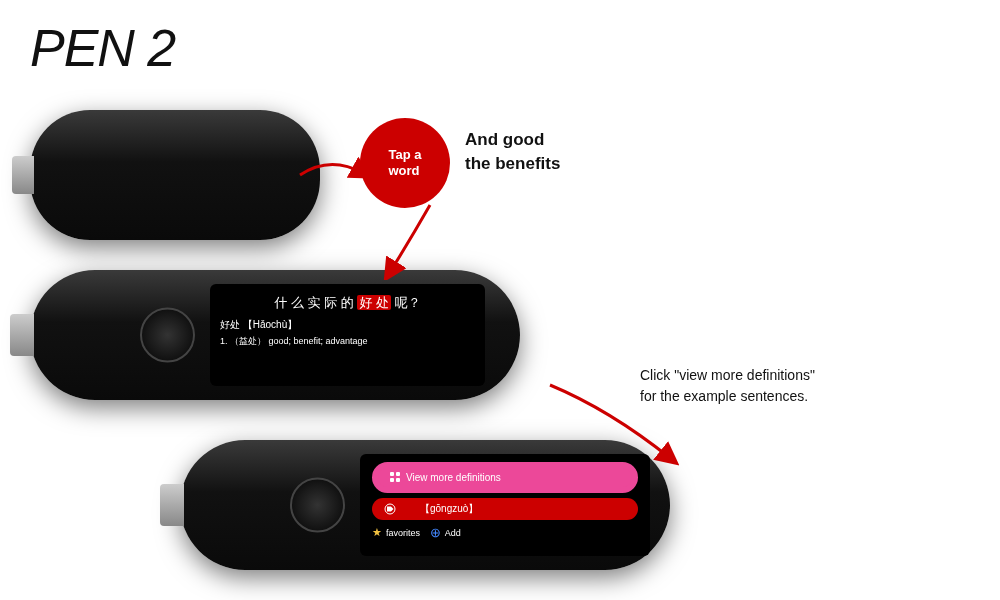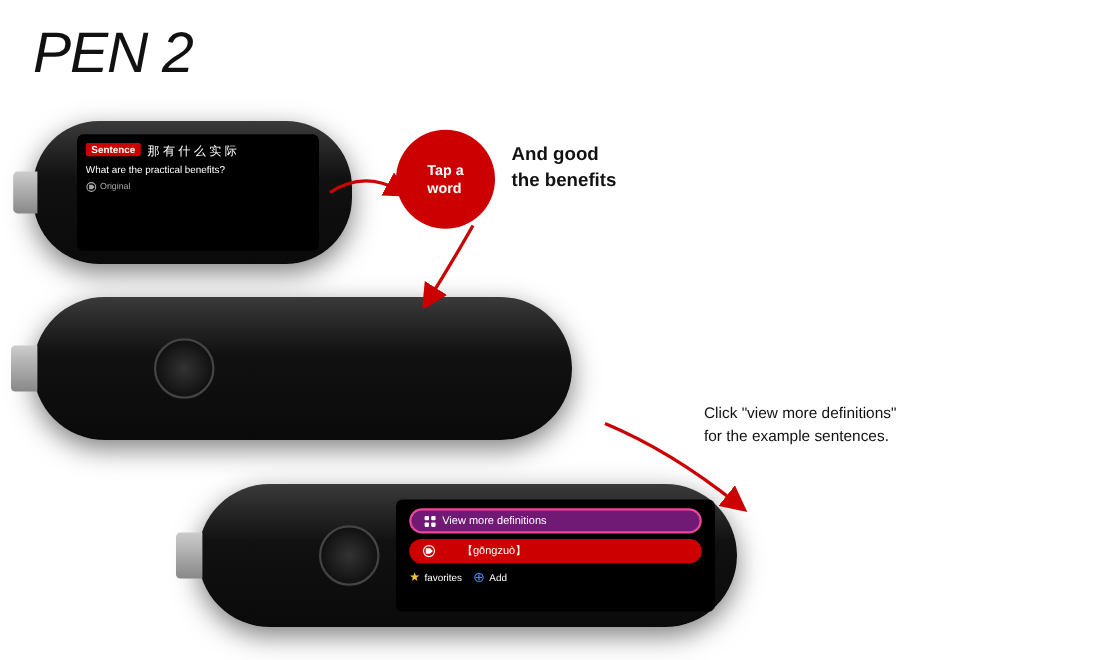--- a/index.html
+++ b/index.html
@@ -227,24 +227,24 @@
       right: 20px;
       bottom: 14px;
       background: #000;
       border-radius: 6px;
       padding: 8px 12px;
       overflow: hidden;
     }
 
     .view-more-btn {
       display: flex;
-      align-items: flex-end;
+      align-items: flex-start;
       gap: 6px;
-      background: #701a75;
-      border: 2px solid #ec4899;
+      background: #ec4899;
+      border: 6px solid #ec4899;
       border-radius: 20px;
       padding: 4px 12px;
       margin-bottom: 5px;
       color: white;
       font-size: 10px;
     }
 
     .grid-icon {
       display: grid;
       grid-template-columns: 1fr 1fr;
@@ -339,41 +339,36 @@
     }
   </style>
 </head>
 <body>
 
 <div class="page-title">PEN 2</div>
 
 <div class="pen-top">
   <div class="pen-body">
     <div class="pen-tip-left"></div>
-    <div class="pen-screen-top">
-      <div style="display:flex; align-items:center; margin-bottom:4px;">
-        <span class="sentence-tag">Sentence</span>
-        <span class="chinese-text-top">那 有 什 么 实 际</span>
-      </div>
-      <div class="english-text-top">What are the practical benefits?</div>
-      <div class="audio-line">
-        <svg width="10" height="10" viewBox="0 0 10 10">
-          <circle cx="5" cy="5" r="4" fill="none" stroke="#aaa" stroke-width="1"></circle>
-          <polygon points="3,3 3,7 6,7 8,5 6,3" fill="#aaa"></polygon>
-        </svg>
-        <span>Original</span>
-      </div>
-    </div>
   </div>
 </div>
 
 <div class="pen-middle">
   <div class="pen-body-mid">
     <div class="pen-tip-left-mid"></div>
     <div class="pen-button-mid"></div>
+    <div class="pen-screen-mid">
+      <div class="chinese-main">
+        <span>什 么 实 际 的</span>
+        <span class="highlighted-word">好 处</span>
+        <span>呢？</span>
+      </div>
+      <div class="definition-title">好处 【Hǎochù】</div>
+      <div class="definition-text">1. （益处） good; benefit; advantage</div>
+    </div>
   </div>
 </div>
 
 <div class="pen-bottom">
   <div class="pen-body-bot">
     <div class="pen-tip-left-bot"></div>
     <div class="pen-button-bot"></div>
     <div class="pen-screen-bot">
       <div class="view-more-btn">
         <div class="grid-icon">

